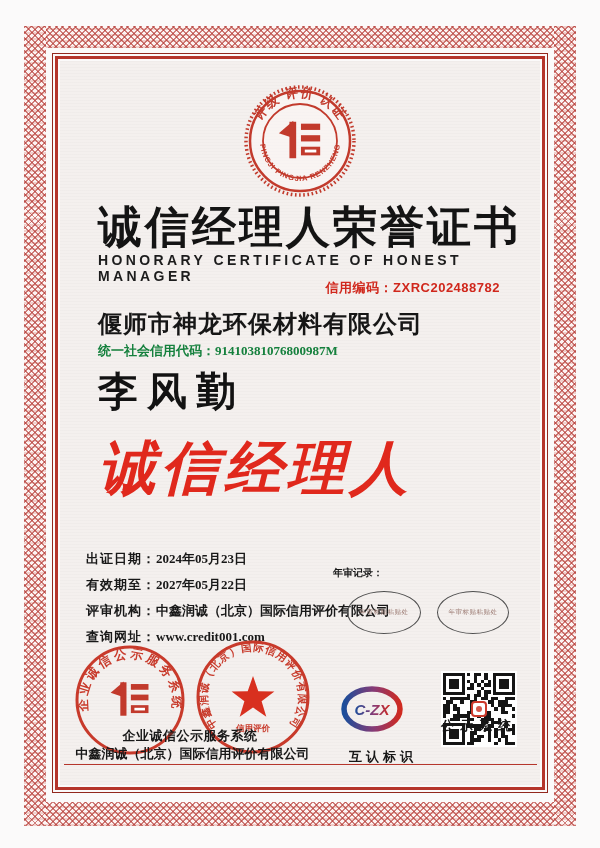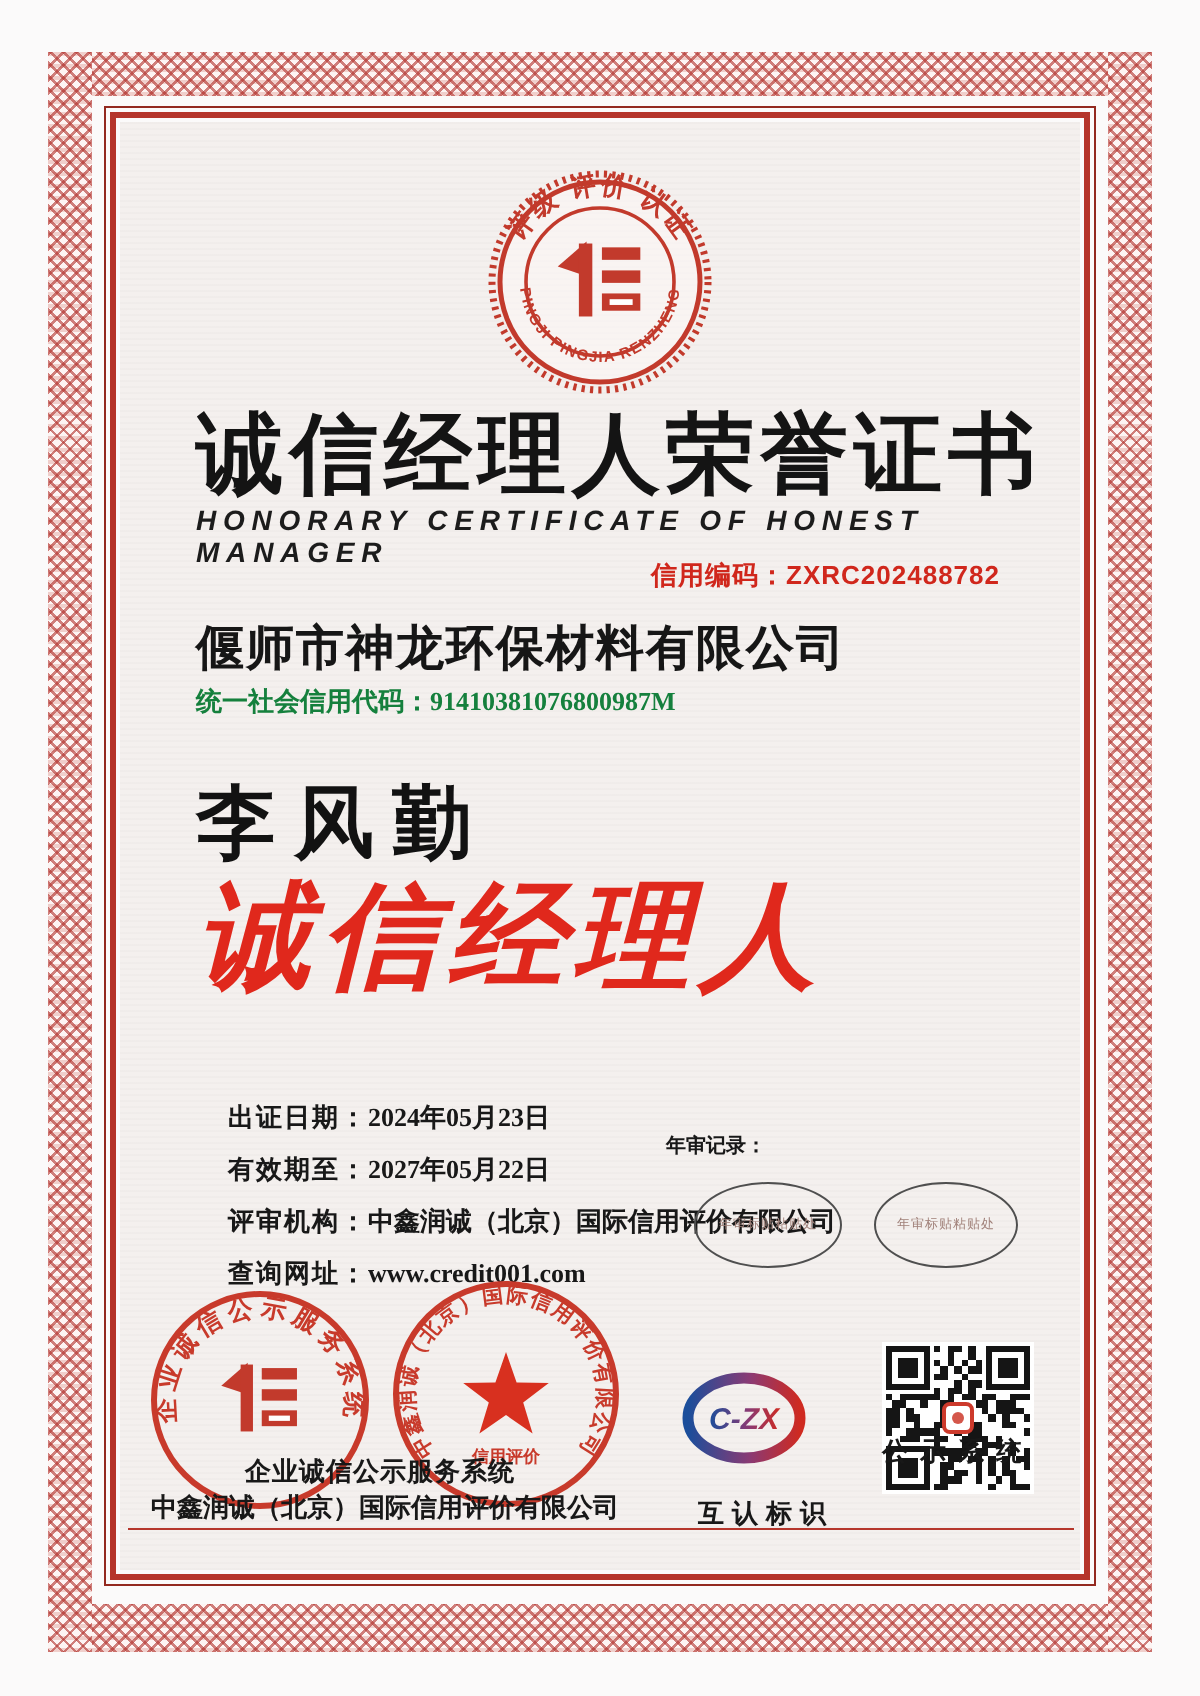--- a/index.html
+++ b/index.html
@@ -23,32 +23,32 @@
   .frame-thick { position:absolute; inset:56px 55px 58px 55px; border:3px solid #b5352b; }
   .content-bg  { position:absolute; inset:61px 60px 63px 60px; background:#f4f0ee;
     background-image:repeating-linear-gradient(0deg, rgba(0,0,0,.015) 0 1px, transparent 1px 3px); }
 
   
   .hei { font-family:"Liberation Sans","DejaVu Sans",sans-serif; }
   .abs { position:absolute; }
   .ctr { left:62px; right:62px; text-align:left;margin-left:36px; }
 
   .title-cn { top:198px; font-size:44px; font-weight:900; color:#141414; letter-spacing:3px; }
-  .title-en { top:252px; font-size:14px; font-weight:700; color:#1c1c1c; letter-spacing:3.4px;font-style:italic; }
+  .title-en { top:252px; font-size:14px; font-weight:700; color:#1c1c1c; letter-spacing:3.4px; }
   .credit-line { top:279px; right:100px; font-size:13px; font-weight:700; color:#d0271c; letter-spacing:.5px; }
 
   .company { top:308px; font-size:24px; font-weight:900; color:#161616; letter-spacing:1px; }
   .social-credit { top:342px; font-size:13px; font-weight:700; color:#15803d; }
 
-  .person-name { top:384px; font-size:40px; font-weight:900; color:#121212; letter-spacing:9px; }
+  .person-name { top:364px; font-size:40px; font-weight:900; color:#121212; letter-spacing:9px; }
   .award-title { top:430px; font-size:58px; font-weight:900; color:#e0281c; letter-spacing:5px;font-style:italic; }
 
   .info-block { left:86px; top:546px; width:300px; }
   .info-row { font-size:13px; font-weight:700; color:#181818; line-height:26px; white-space:nowrap; }
-  .info-row .lbl { letter-spacing:1px;margin-left:28px; }
+  .info-row .lbl { letter-spacing:1px; }
 
   .annual-label { left:333px; top:566px; font-size:10px; font-weight:900; color:#181818; }
   .sticker-oval { border:1px solid #4f4f4f; border-radius:50%;
     display:flex; align-items:center; justify-content:center; }
   .oval-1 { left:347px; top:591px; width:74px; height:43px; }
   .oval-2 { left:437px; top:591px; width:72px; height:43px; }
   .sticker-oval span { font-size:6.5px; color:#a08079; letter-spacing:.5px; }
 
   .seal { pointer-events:none; }
   .seal-a { left:74px;  top:644px; }

